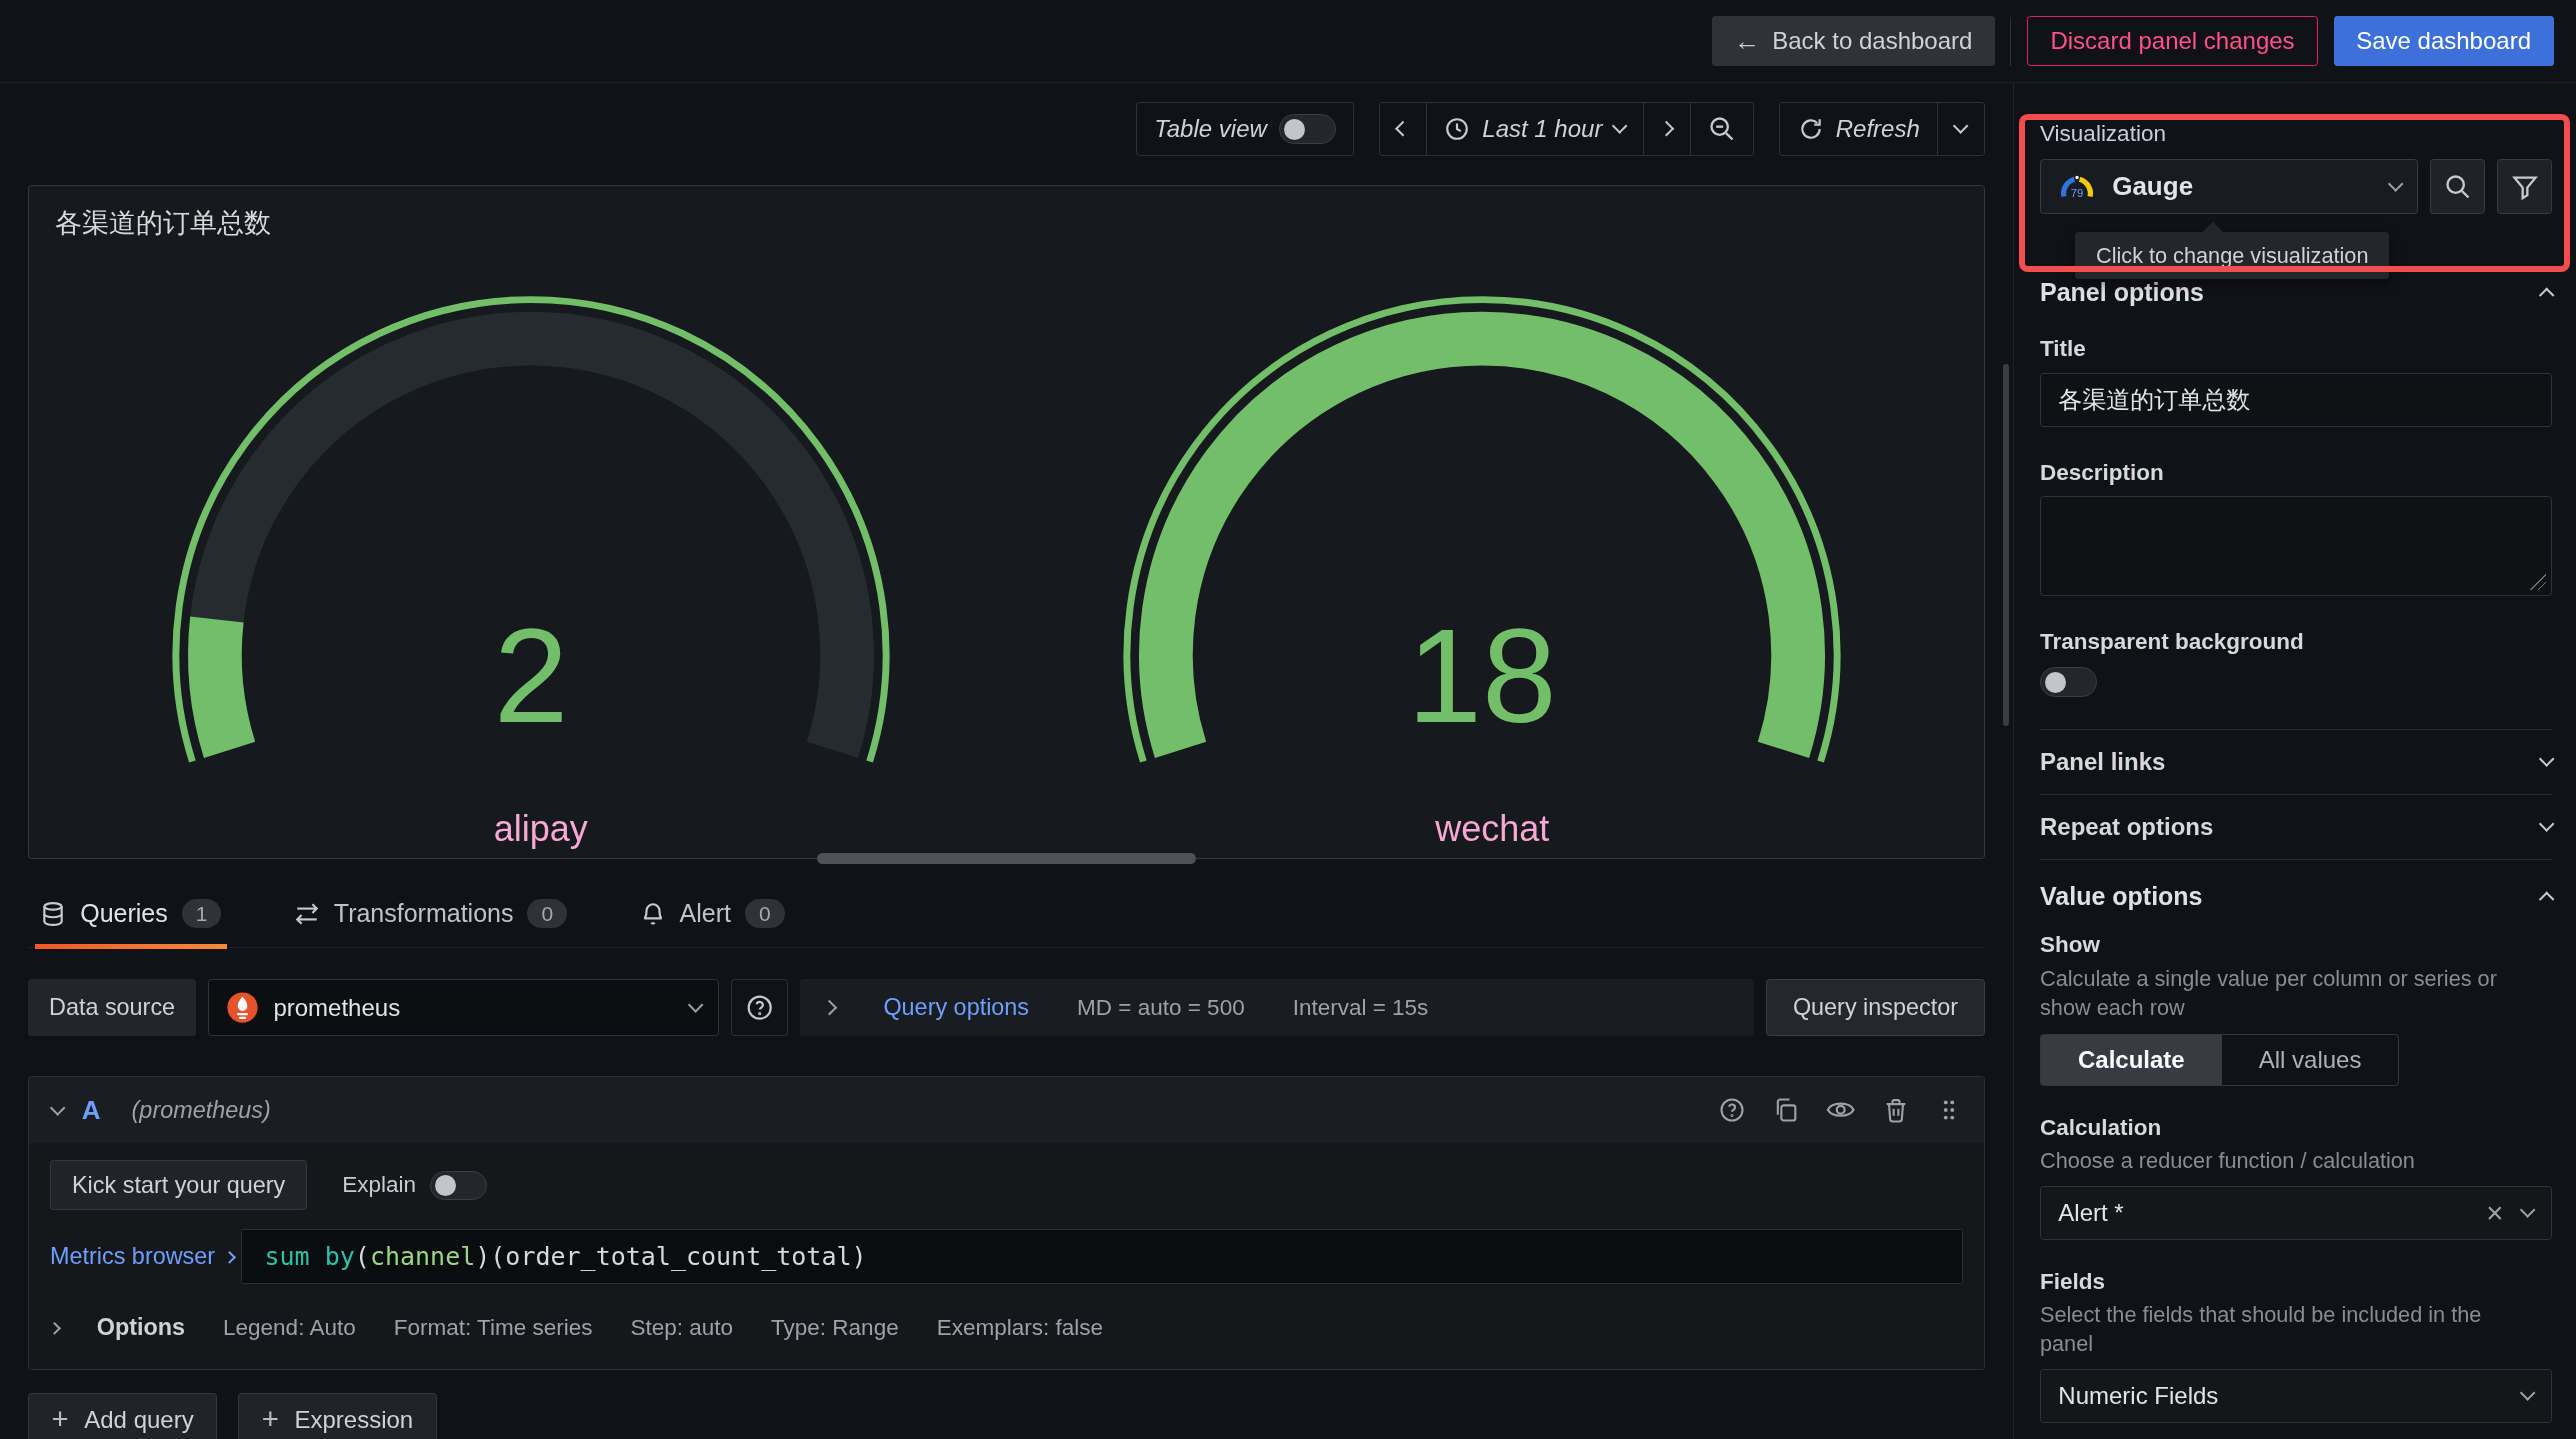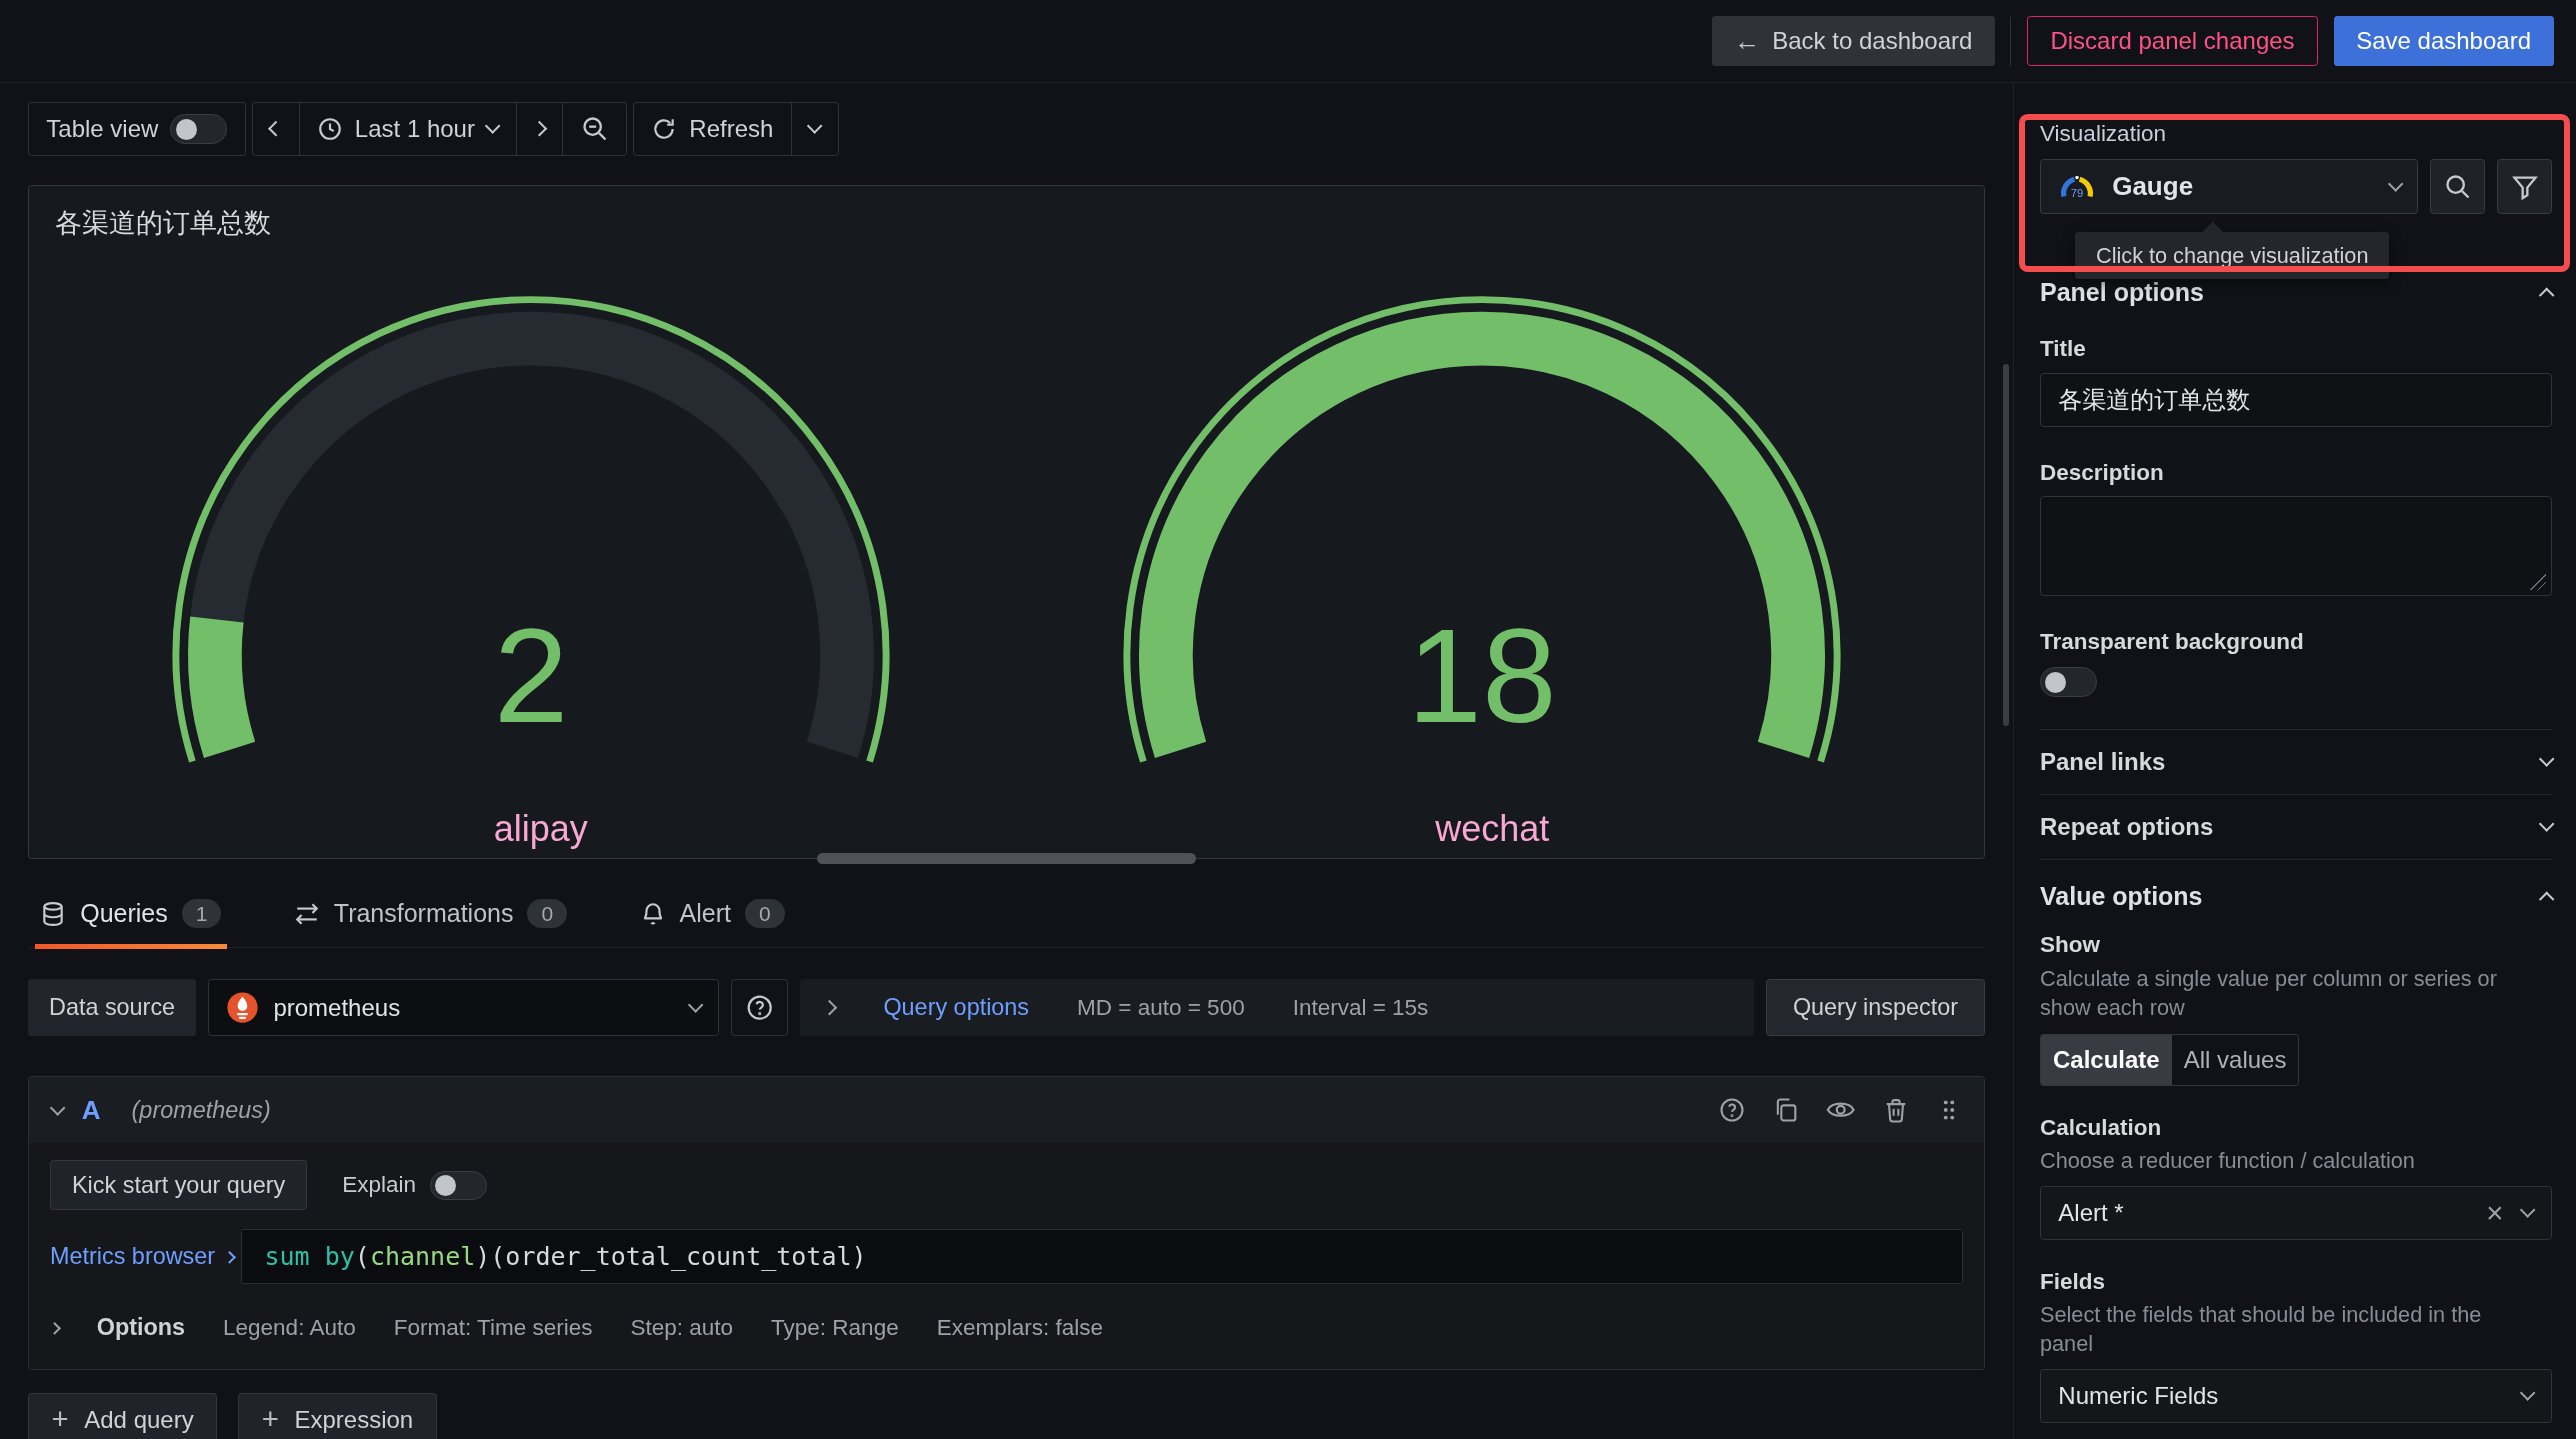--- a/index.html
+++ b/index.html
@@ -17,21 +17,21 @@
   .btn.primary { background:#3d71d9; color:#ffffff; }
   .tb-divider { width:0.9px; height:49px; background:#2e3136; }
   .arrow-glyph { font-size:26px; line-height:1; }
 
   
   .content { flex:1; display:flex; min-height:0; }
   .main { width:2013px; flex:none; padding:0 28px; display:flex; flex-direction:column; }
   .sidebar { flex:1; border-left:0.9px solid #202227; position:relative; padding:38px 24px 0 26px; }
 
   
-  .view-toolbar { margin-top:19px; height:54px; flex:none; display:flex; gap:6px; }
+  .view-toolbar { margin-top:19px; height:54px; flex:none; display:flex; justify-content:flex-end; gap:25px;font-style:italic; }
   .tool-group { display:flex; align-items:stretch; border:0.9px solid #2f3338; border-radius:3.5px; height:54px; }
   .tool-seg { display:flex; align-items:center; gap:12px; padding:0 17.3px; font-size:24px; color:#d0d2d6; cursor:pointer; }
   .tool-seg + .tool-seg { border-left:0.9px solid #2f3338; }
   .icon { display:inline-flex; align-items:center; justify-content:center; color:#c7c9cd; }
   .icon svg { display:block; }
   .chev { display:inline-block; width:11.3px; height:11.3px; border-right:2.6px solid currentColor;
     border-bottom:2.6px solid currentColor; }
   .chev.down { transform:rotate(45deg) translate(-1.7px,-1.7px); }
   .chev.up { transform:rotate(-135deg) translate(-1.7px,-1.7px); }
   .chev.right { transform:rotate(-45deg); }
@@ -139,21 +139,21 @@
   .textarea { width:100%; height:100px; background:#101114; border:0.9px solid #303338; border-radius:3.5px;
     position:relative; }
   .resize-grip { position:absolute; right:5.2px; bottom:5.2px; width:15.6px; height:15.6px;
     background:linear-gradient(135deg,transparent 0 50%, #6a6e75 50% 56%, transparent 56% 72%, #6a6e75 72% 78%, transparent 78%); }
   .collapse-row { display:flex; align-items:center; justify-content:space-between; height:64px; cursor:pointer; }
   .collapse-row .label { font-size:24px; font-weight:600; color:#d8d9da; }
   .collapse-row .chev { color:#c7c9cd; }
   .hr { border-top:0.9px solid #26282d; }
   .radio-group { display:inline-flex; border:0.9px solid #34383e; border-radius:3.5px; height:52px;
     margin-top:12px; overflow:hidden; background:#111217; }
-  .radio-opt { display:flex; align-items:center; padding:0 12px; font-size:24px; color:#aeb2b8; cursor:pointer; }
+  .radio-opt { display:flex; align-items:center; padding:0 37px; font-size:24px; color:#aeb2b8; cursor:pointer; }
   .radio-opt.active { background:#383b42; color:#ffffff; font-weight:600; }
   .select-box { width:100%; height:54px; background:#141619; border:0.9px solid #303338; border-radius:3.5px;
     display:flex; align-items:center; padding:0 17.3px; cursor:pointer; }
   .select-box .val { font-size:24px; color:#e3e4e7; }
   .select-box .right { margin-left:auto; display:flex; align-items:center; gap:19px; color:#9da2a8; }
   .clear-x { font-size:29.4px; line-height:1; color:#9da2a8; }
 
   .vscroll { position:absolute; left:2003px; top:364px; width:6px; height:362px; background:#3a3d42;
     border-radius:3.5px; z-index:4; }
 </style>

